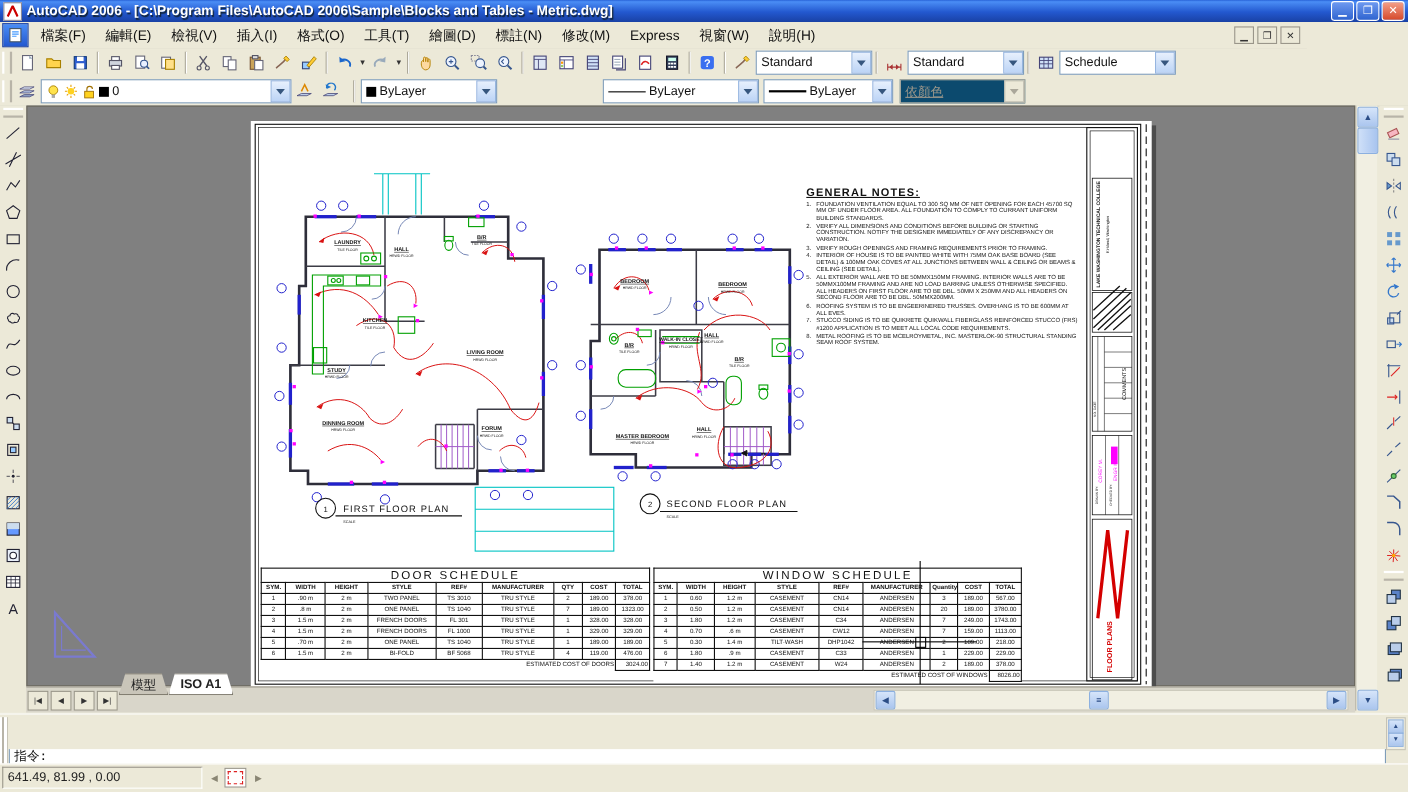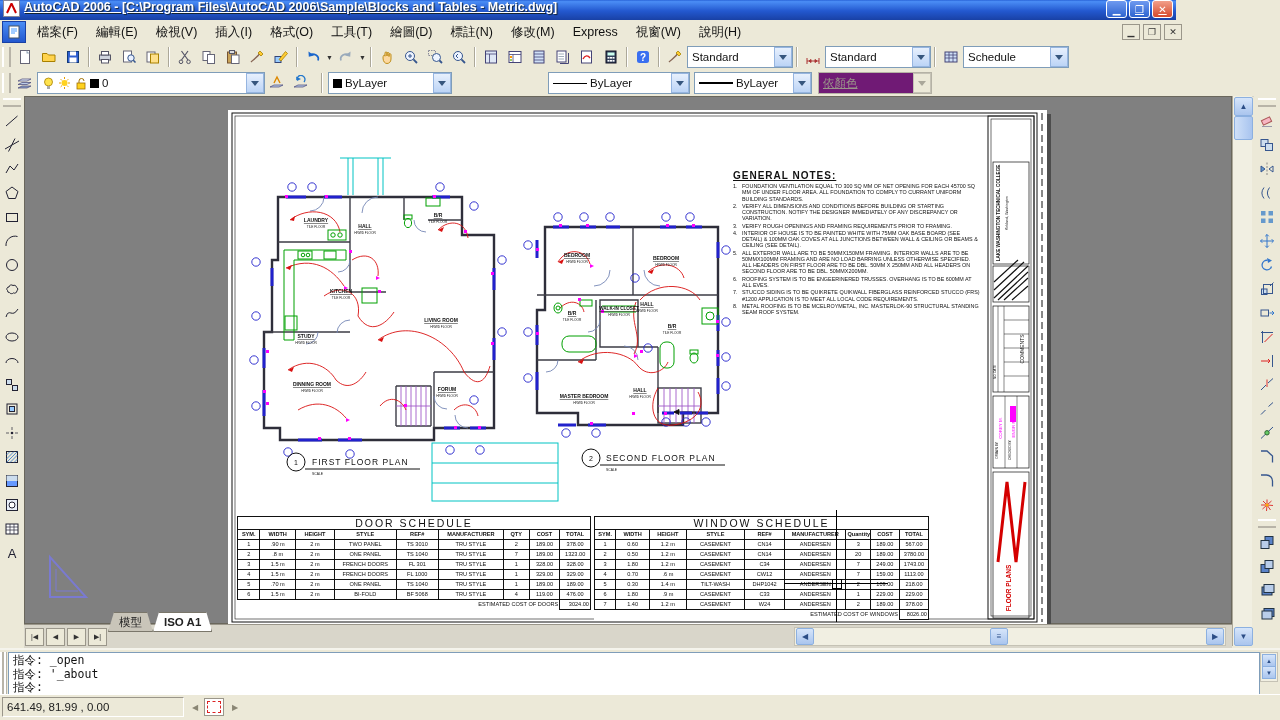--- a/index.html
+++ b/index.html
@@ -1,22 +1,22 @@
 <!DOCTYPE html>
 <html><head>
 <meta charset="utf-8">
 <style>
   html,body{margin:0;padding:0;}
   body{width:1280px;height:720px;position:relative;overflow:hidden;
        font-family:"Liberation Sans","DejaVu Sans",sans-serif;background:#ece9d8;font-size:12px;}
   .abs{position:absolute;}
   
-  #titlebar{left:0;top:0;width:1176px;height:20px;
+  #titlebar{left:0;top:0;width:1280px;height:20px;
     background:linear-gradient(180deg,#2964d8 0%,#4a8df5 8%,#2358cf 55%,#1941a5 100%);
-    display:flex;color:#fff;text-decoration:underline;}
+    display:flex;align-items:center;color:#fff;}
   #titlebar .ttxt{font-weight:bold;font-size:12.5px;margin-left:4px;white-space:nowrap;
     text-shadow:1px 1px 1px #123;}
   .winbtns{margin-left:auto;display:flex;gap:2px;padding-right:3px;}
   .wbtn{width:19px;height:16px;border:1px solid #fff;border-radius:3px;color:#fff;
     display:flex;align-items:center;justify-content:center;font-size:10px;font-weight:bold;
     background:linear-gradient(180deg,#6f9af0,#2f64d0);}
   .wbtn.close{background:linear-gradient(180deg,#f2a08a,#d6492b);}
   .appicon{width:15px;height:15px;margin-left:3px;background:#fff;border:1px solid #889;
     display:flex;align-items:center;justify-content:center;}
   .appicon svg{display:block;}
@@ -38,21 +38,21 @@
     border:1px solid transparent;}
   .tsep{width:1px;height:20px;background:#aca899;border-right:1px solid #fff;margin:0 3px;}
   .ddarrow{width:9px;height:22px;display:flex;align-items:center;justify-content:center;
     font-size:7px;color:#333;}
   .combo{height:20px;background:#fff;border:1px solid #7f9db9;display:flex;align-items:center;
     font-size:11.5px;color:#111;position:relative;}
   .combo .cval{padding-left:4px;white-space:nowrap;overflow:hidden;flex:1;display:flex;align-items:center;gap:3px;}
   .combo .cbtn{width:16px;height:18px;margin:0;background:linear-gradient(180deg,#e7f0fd,#bcd4f6);
     border:1px solid #96b5e0;display:flex;align-items:center;justify-content:center;}
   .combo .cbtn:after{content:"";border:4px solid transparent;border-top:5px solid #36567e;margin-top:4px;}
-  .combo.disabled{background:#701a75;color:#9a968a;border-color:#b5b2a5;text-decoration:underline;}
+  .combo.disabled{background:#0c4a6e;color:#9a968a;border-color:#b5b2a5;text-decoration:underline;}
   .combo.disabled .cbtn{background:#ece9d8;border-color:#c5c2b5;}
   .combo.disabled .cbtn:after{border-top-color:#aaa79a;}
   .chip{width:9px;height:9px;background:#000;display:inline-block;}
   .ltline{display:inline-block;width:34px;height:0;border-top:1.5px solid #000;}
   
   #lefttb{left:0;top:96px;width:24px;height:552px;background:#ece9d8;border-right:1px solid #d8d4c8;
     display:flex;flex-direction:column;align-items:center;}
   #righttb{left:1254px;top:96px;width:26px;height:552px;background:#ece9d8;
     display:flex;flex-direction:column;align-items:center;}
   .vgrip{width:18px;height:5px;margin:2px 0;border-top:2px solid #fff;border-bottom:2px solid #b8b4a8;}
@@ -1266,24 +1266,20 @@
   <span class="tab active">ISO A1</span>
   <span id="hsb">
     <span class="hbtn" style="left:1px">◀</span>
     <span class="hbtn" style="left:195px">≡</span>
     <span class="hbtn" style="left:411px">▶</span>
   </span>
 </div>
 
 <div class="abs" id="cmd">
   <div id="cmdgrip"></div>
-  <div id="cmdhist">
-    <div>指令:  _open</div>
-    <div>指令:  '_about</div>
-  </div>
   <div id="cmdprompt">指令:</div>
   <div id="cmdsb">
     <span class="cbu" style="top:1px">▲</span>
     <span class="cbu" style="top:13px">▼</span>
   </div>
 </div>
 
 <div class="abs" id="status">
   <span id="coords">641.49, 81.99 , 0.00</span>
   <span class="snav">◀</span>

